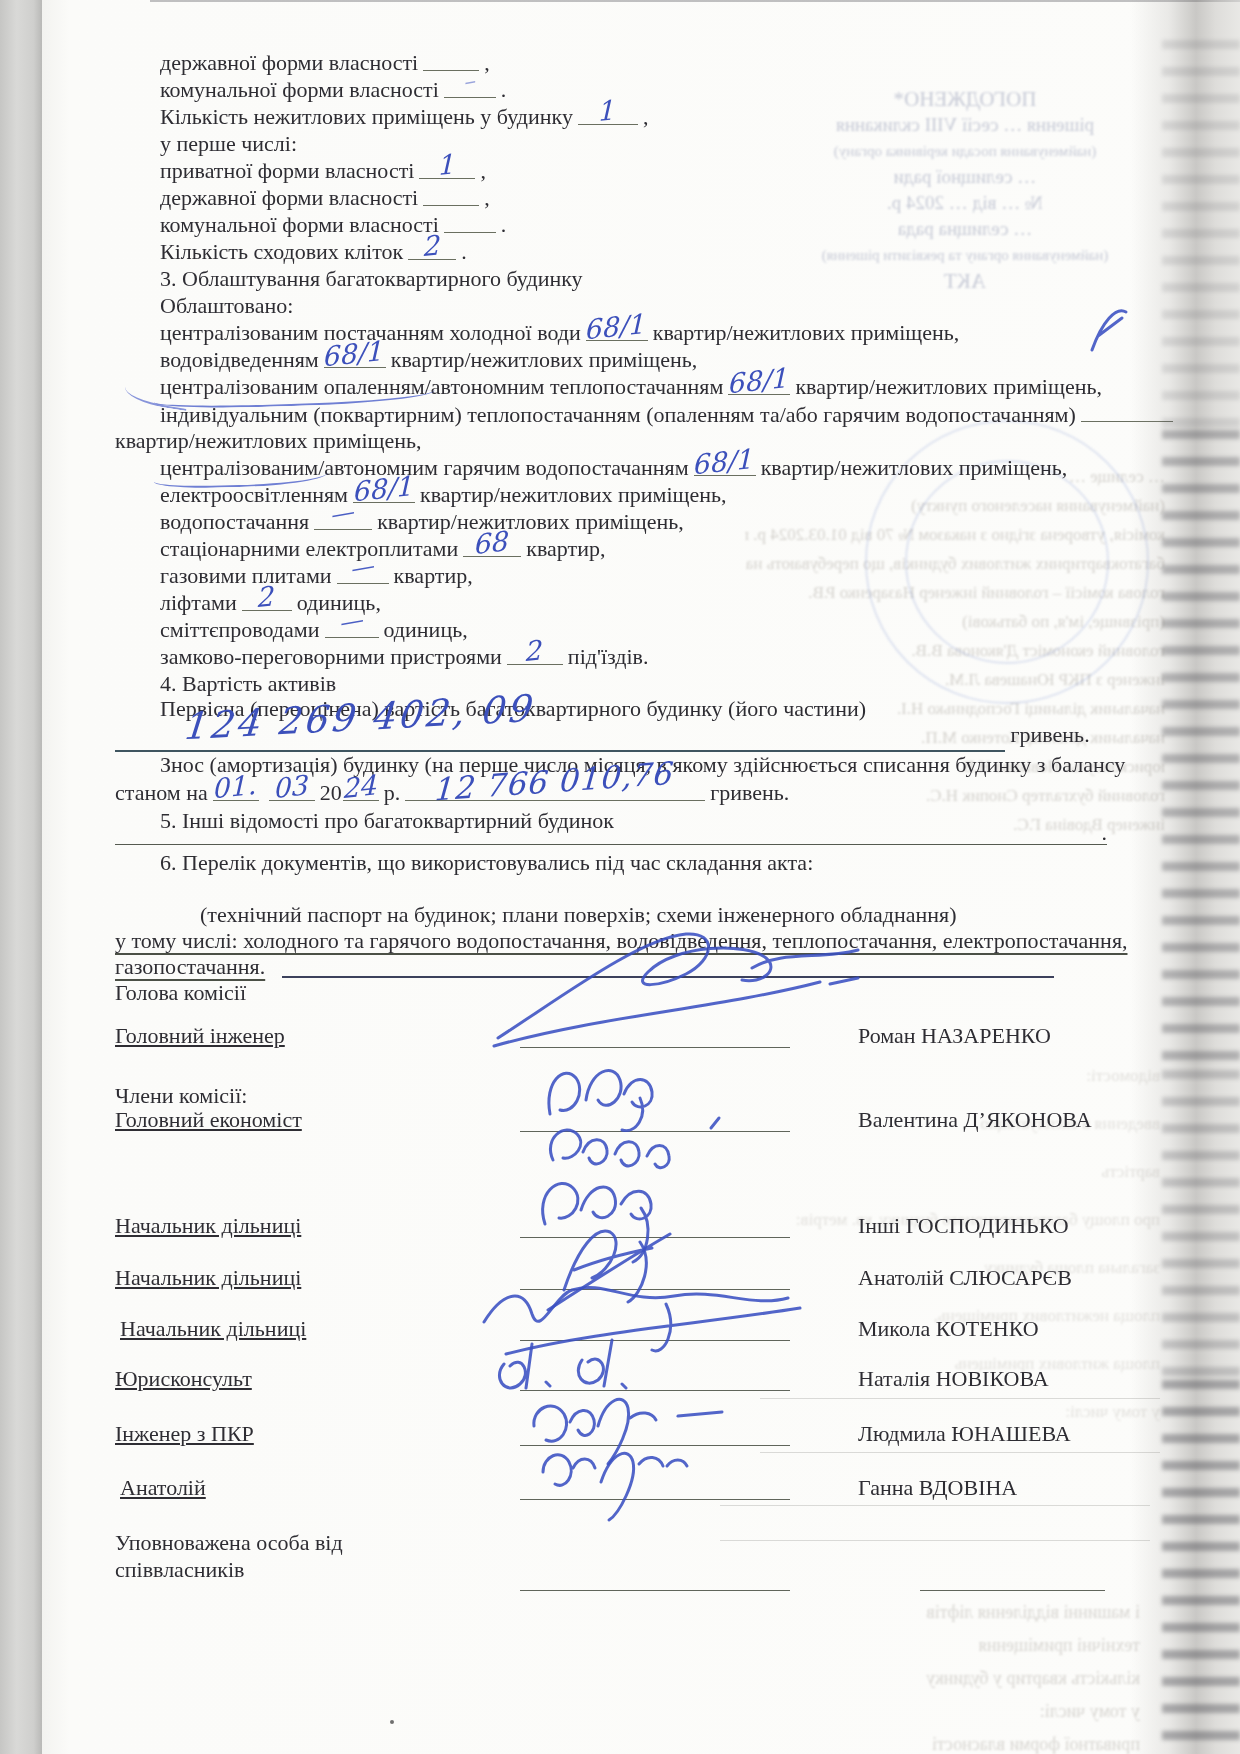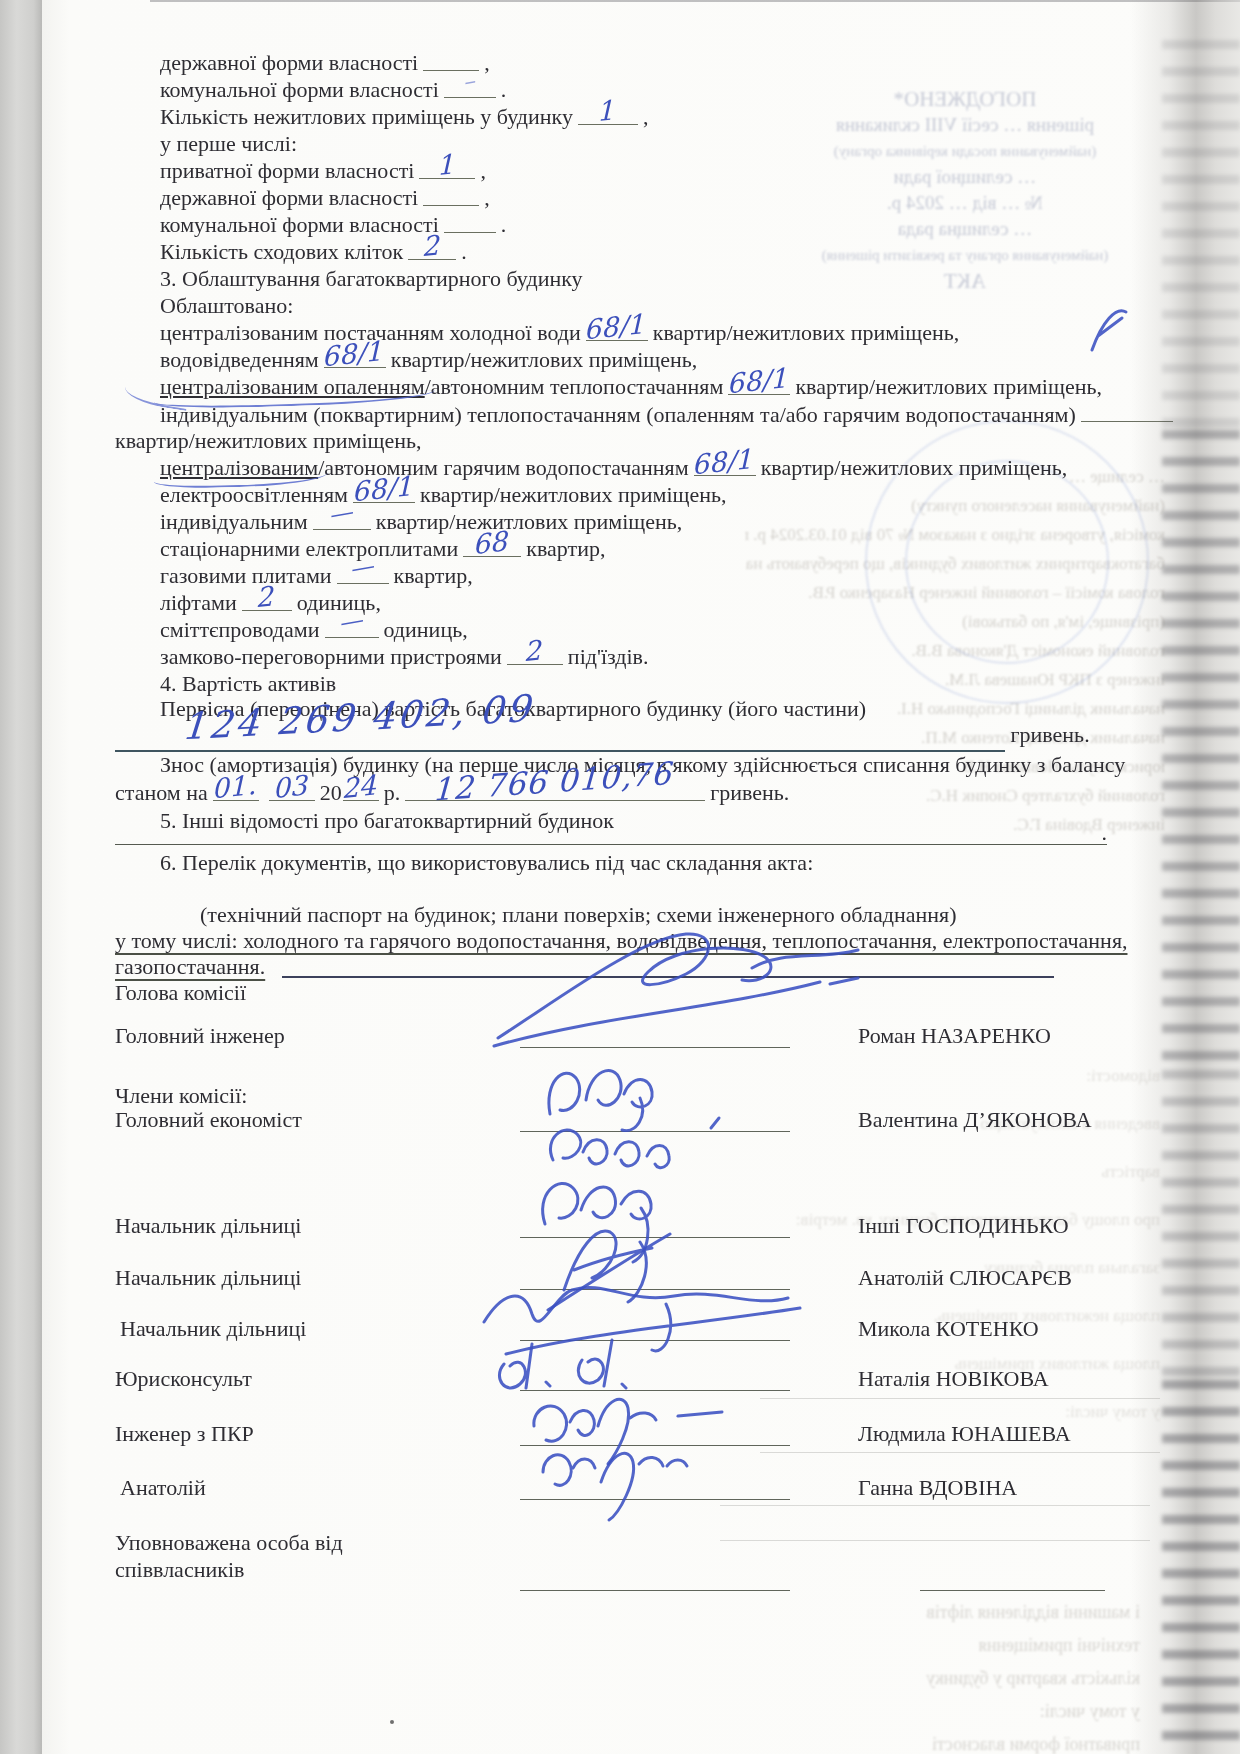--- a/index.html
+++ b/index.html
@@ -14,30 +14,30 @@
   .blank{display:inline-block;border-bottom:1.5px solid #6a6f60;height:20px;text-align:center;
          vertical-align:baseline;margin:0 5px;position:relative;}
   .hw{font-family:"DejaVu Serif",serif;font-style:italic;color:#3c50bb;font-size:27px;
       display:inline-block;position:relative;top:-4px;transform:rotate(-6deg) skewX(-8deg);line-height:0;}
   .hw-dash{font-size:24px;top:-8px;transform:rotate(-10deg);color:#4a5ec4;}
   .hw-big{font-size:37px;letter-spacing:3px;top:-12px;transform:rotate(-3deg) skewX(-10deg);}
   .hw-amount{font-size:31px;letter-spacing:1px;top:-8px;transform:rotate(-4deg) skewX(-9deg);}
   .bigblank{display:inline-block;width:820px;border-bottom:2px solid #3f5560;height:28px;text-align:left;
             padding-left:70px;vertical-align:baseline;}
   .ul-doc{text-decoration:underline;text-decoration-color:#4b5046;text-underline-offset:5px;}
-  .hand-ul{position:relative;text-decoration:underline;}
+  .hand-ul{position:relative;}
   .hand-ul::after{content:"";position:absolute;left:-6px;right:-10px;bottom:-7px;height:10px;
       border-bottom:2.6px solid rgba(86,104,205,.85);border-radius:0 0 60% 45%/0 0 14px 9px;
       transform:rotate(-1.6deg);}
   .hu-tail{position:absolute;border-bottom:2.4px solid rgba(86,104,205,.7);
       border-radius:0 0 0 70%/0 0 0 14px;}
   .blankline{position:absolute;border-bottom:1.6px solid #555a50;text-align:right;font-size:22px;}
   .trail{position:absolute;border-bottom:2px solid #3c415c;}
   .srow{position:absolute;left:115px;width:1060px;height:30px;font-size:22px;}
-  .role{position:absolute;left:0;top:0;}
+  .role{position:absolute;left:0;top:0;text-decoration:underline;}
   .sigline{position:absolute;left:405px;top:4px;width:270px;border-bottom:1.7px solid #60655b;height:20px;}
   .sigline2{position:absolute;left:805px;top:4px;width:185px;border-bottom:1.7px solid #60655b;height:20px;}
   .sname{position:absolute;left:743px;top:0;}
   .sig{position:absolute;pointer-events:none;}
   .sig path{fill:none;stroke:#3a50c2;stroke-width:3;stroke-linecap:round;stroke-linejoin:round;opacity:.88;}
   .bleed{position:absolute;transform:scaleX(-1);filter:blur(1.2px);color:#a49f97;
          font-family:"Liberation Serif",serif;white-space:nowrap;}
   .bleed div{overflow:hidden;}
   .bleed-top{left:780px;top:86px;width:370px;font-size:19px;line-height:26px;opacity:.55;color:#9aa0b8;text-align:center;}
   .bleed-mid{left:745px;top:462px;width:420px;font-size:17px;line-height:29px;opacity:.45;}
@@ -117,21 +117,21 @@
   <div class="pline" style="left:160px;top:266px"><span>3. Облаштування багатоквартирного будинку</span></div>
   <div class="pline" style="left:160px;top:293px"><span>Облаштовано:</span></div>
   <div class="pline" style="left:160px;top:320px"><span>централізованим постачанням холодної води</span><span class="blank" style="width:62px"><span class="hw">68/1</span></span><span>квартир/нежитлових приміщень,</span></div>
   <div class="pline" style="left:160px;top:347px"><span>водовідведенням</span><span class="blank" style="width:62px"><span class="hw">68/1</span></span><span>квартир/нежитлових приміщень,</span></div>
   <div class="pline" style="left:160px;top:374px"><span class="hand-ul">централізованим опаленням</span><span>/автономним теплопостачанням</span><span class="blank" style="width:62px"><span class="hw">68/1</span></span><span>квартир/нежитлових приміщень,</span></div>
   <div class="hu-tail" style="left:124px;top:390px;width:64px;height:14px;transform:rotate(9deg)"></div>
   <div class="pline" style="left:160px;top:401px"><span>індивідуальним (поквартирним) теплопостачанням (опаленням та/або гарячим водопостачанням)</span><span class="blank" style="width:92px"></span></div>
   <div class="pline" style="left:115px;top:428px"><span>квартир/нежитлових приміщень,</span></div>
   <div class="pline" style="left:160px;top:455px"><span class="hand-ul">централізованим</span><span>/автономним гарячим водопостачанням</span><span class="blank" style="width:62px"><span class="hw">68/1</span></span><span>квартир/нежитлових приміщень,</span></div>
   <div class="pline" style="left:160px;top:482px"><span>електроосвітленням</span><span class="blank" style="width:62px"><span class="hw">68/1</span></span><span>квартир/нежитлових приміщень,</span></div>
-  <div class="pline" style="left:160px;top:509px"><span>індивідуальним</span><span class="blank" style="width:58px"><span class="hw hw-dash">—</span></span><span>квартир/нежитлових приміщень,</span></div>
+  <div class="pline" style="left:160px;top:509px"><span>водопостачання</span><span class="blank" style="width:58px"><span class="hw hw-dash">—</span></span><span>квартир/нежитлових приміщень,</span></div>
   <div class="pline" style="left:160px;top:536px"><span>стаціонарними електроплитами</span><span class="blank" style="width:58px"><span class="hw">68</span></span><span>квартир,</span></div>
   <div class="pline" style="left:160px;top:563px"><span>газовими плитами</span><span class="blank" style="width:52px"><span class="hw hw-dash">—</span></span><span>квартир,</span></div>
   <div class="pline" style="left:160px;top:590px"><span>ліфтами</span><span class="blank" style="width:50px"><span class="hw">2</span></span><span>одиниць,</span></div>
   <div class="pline" style="left:160px;top:617px"><span>сміттєпроводами</span><span class="blank" style="width:54px"><span class="hw hw-dash">—</span></span><span>одиниць,</span></div>
   <div class="pline" style="left:160px;top:644px"><span>замково-переговорними пристроями</span><span class="blank" style="width:56px"><span class="hw">2</span></span><span>під'їздів.</span></div>
   <div class="pline" style="left:160px;top:671px"><span>4. Вартість активів</span></div>
   <div class="pline" style="left:160px;top:696px"><span>Первісна (переоцінена) вартість багатоквартирного будинку (його частини)</span></div>
   <div class="pline" style="left:115px;top:722px"><span class="bigblank"><span class="hw hw-big">124 269 402, 09</span></span> <span>гривень.</span></div>
   <div class="pline" style="left:160px;top:752px"><span>Знос (амортизація) будинку (на перше число місяця, в якому здійснюється списання будинку з балансу</span></div>
   <div class="pline" style="left:115px;top:780px">

